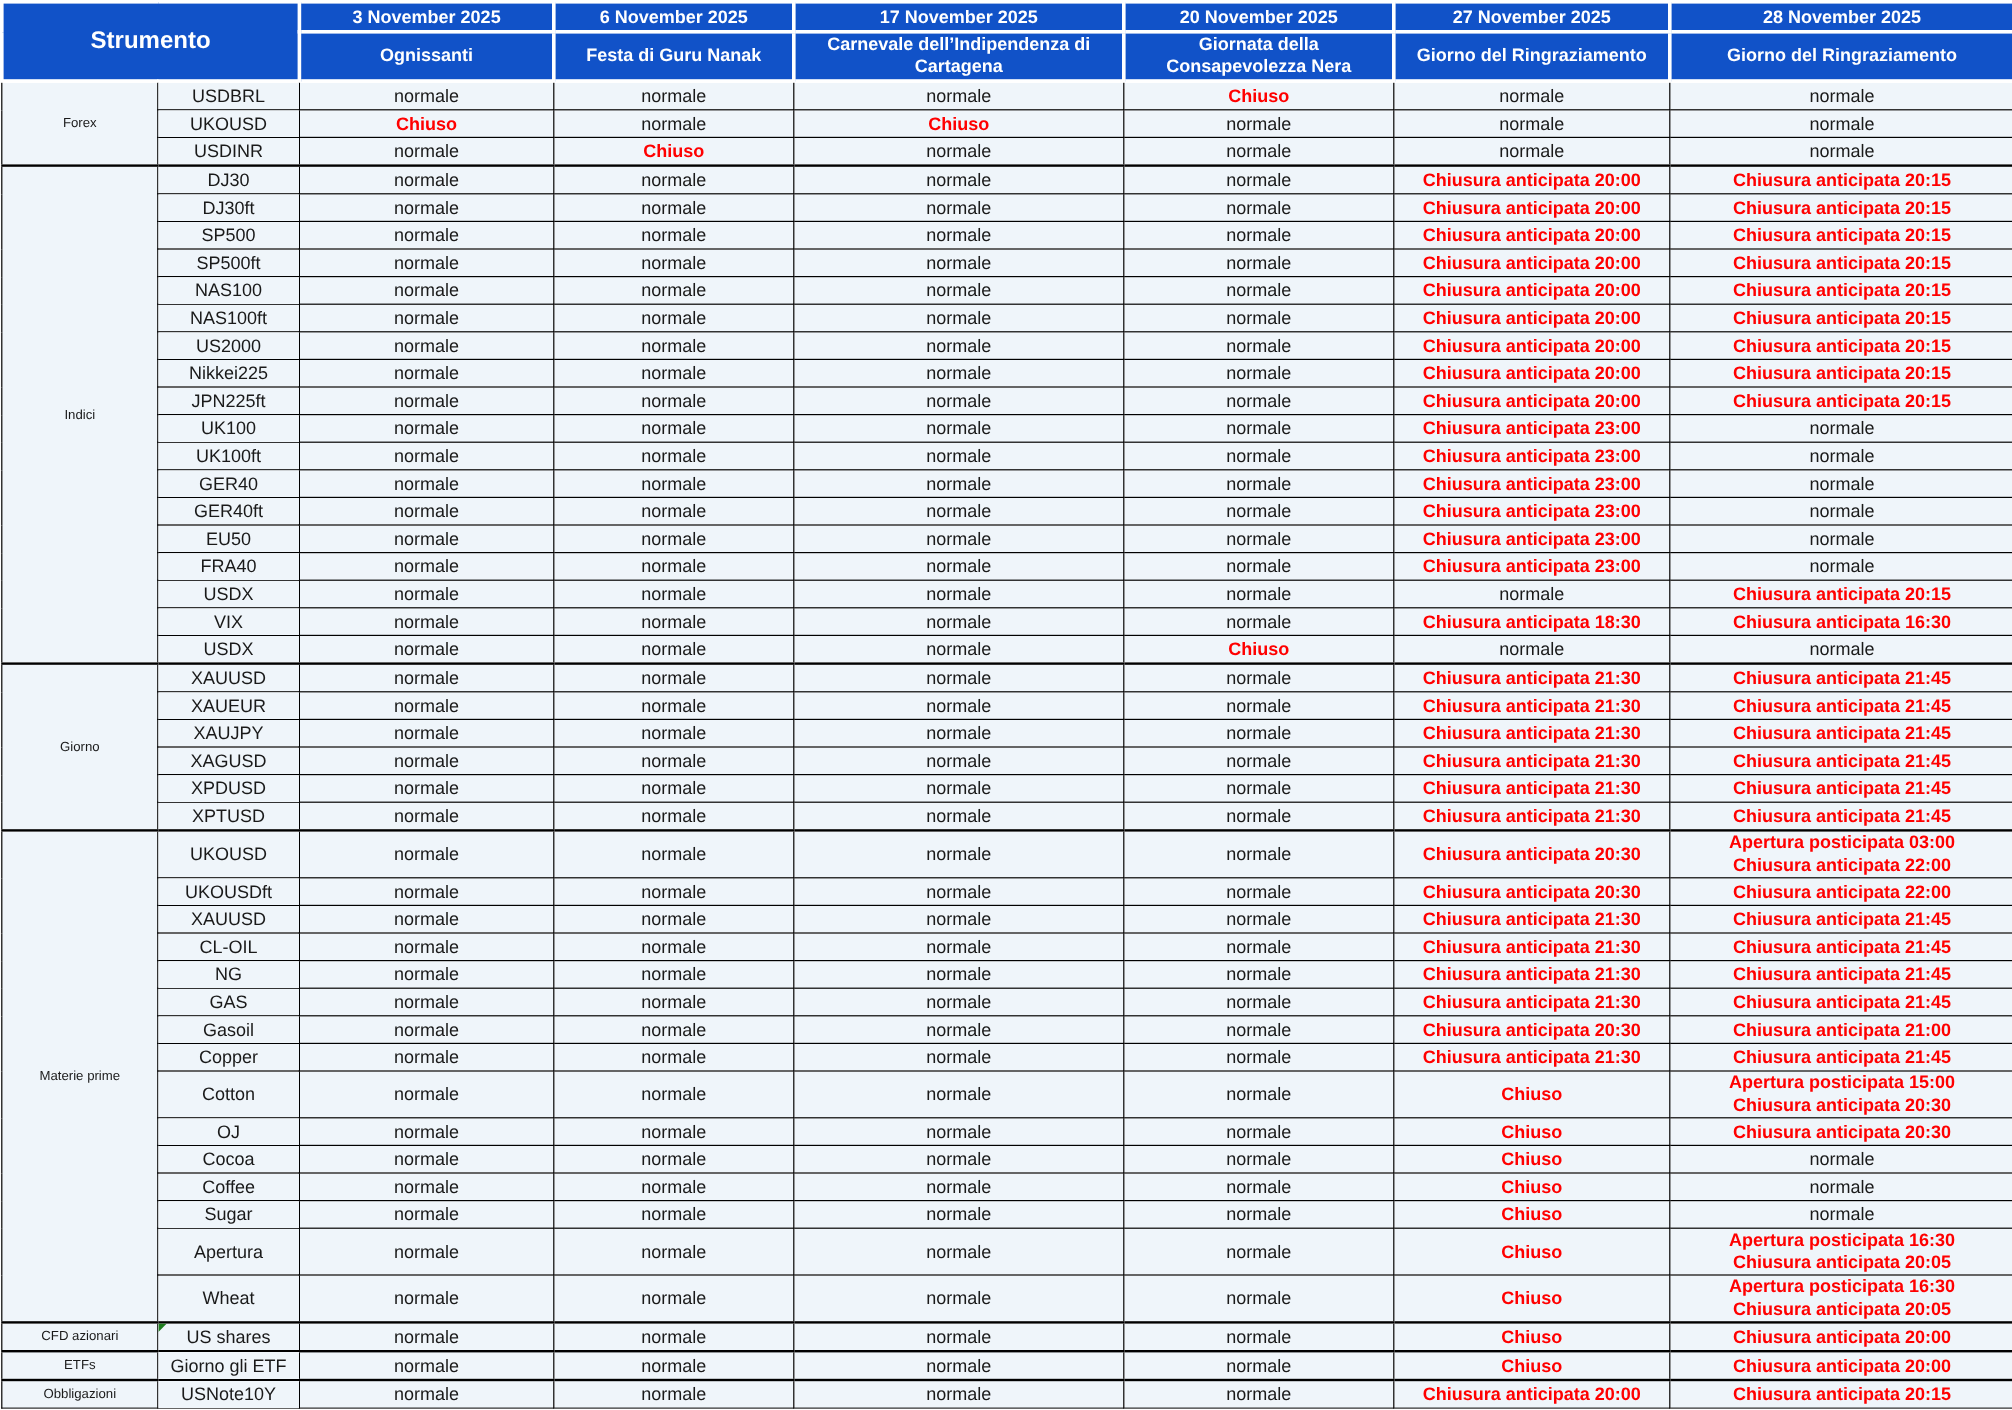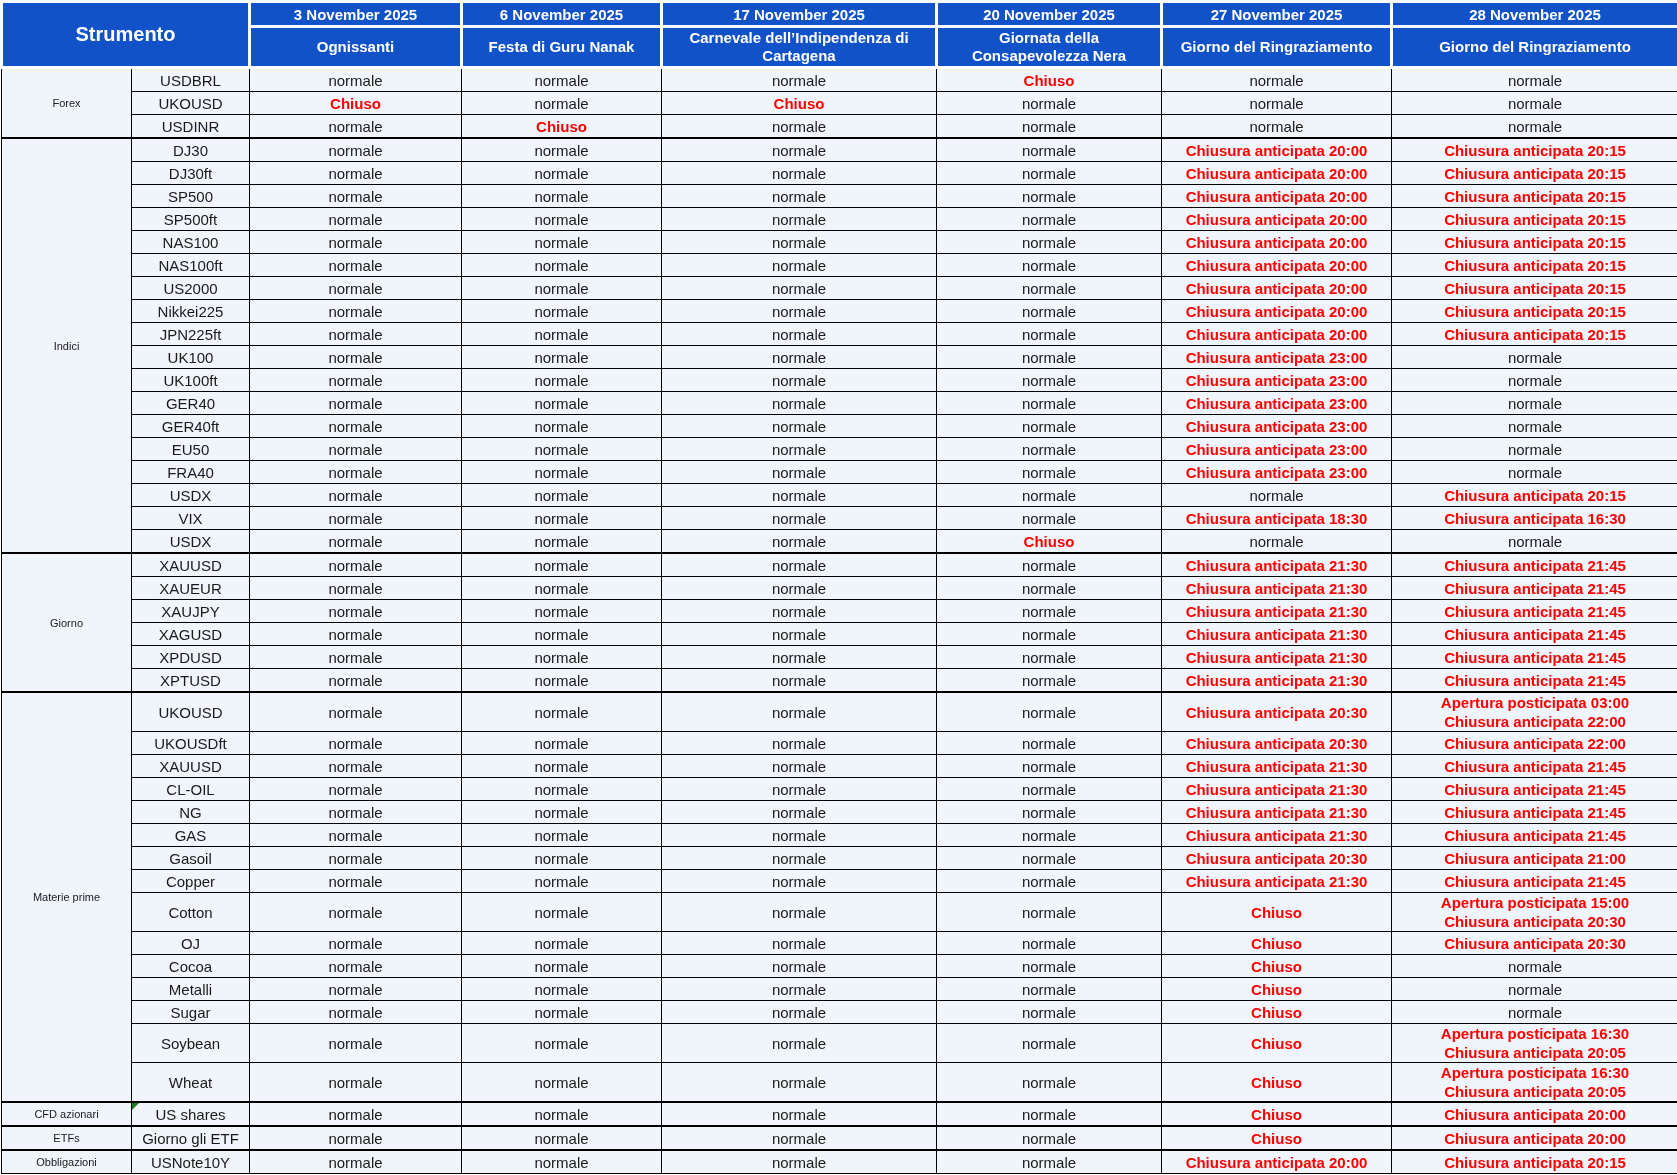--- a/index.html
+++ b/index.html
@@ -431,39 +431,39 @@
         <tr>
           <td class="instrument">Cocoa</td>
           <td class="val">normale</td>
           <td class="val">normale</td>
           <td class="val">normale</td>
           <td class="val">normale</td>
           <td class="val alert">Chiuso</td>
           <td class="val">normale</td>
         </tr>
         <tr>
-          <td class="instrument">Metalli</td>
+          <td class="instrument">Coffee</td>
           <td class="val">normale</td>
           <td class="val">normale</td>
           <td class="val">normale</td>
           <td class="val">normale</td>
           <td class="val alert">Chiuso</td>
           <td class="val">normale</td>
         </tr>
         <tr>
           <td class="instrument">Sugar</td>
           <td class="val">normale</td>
           <td class="val">normale</td>
           <td class="val">normale</td>
           <td class="val">normale</td>
           <td class="val alert">Chiuso</td>
           <td class="val">normale</td>
         </tr>
         <tr>
-          <td class="instrument">Soybean</td>
+          <td class="instrument">Apertura</td>
           <td class="val">normale</td>
           <td class="val">normale</td>
           <td class="val">normale</td>
           <td class="val">normale</td>
           <td class="val alert">Chiuso</td>
           <td class="val alert">
             <div class="line">Apertura posticipata 16:30</div>
             <div class="line">Chiusura anticipata 20:05</div>
           </td>
         </tr>

